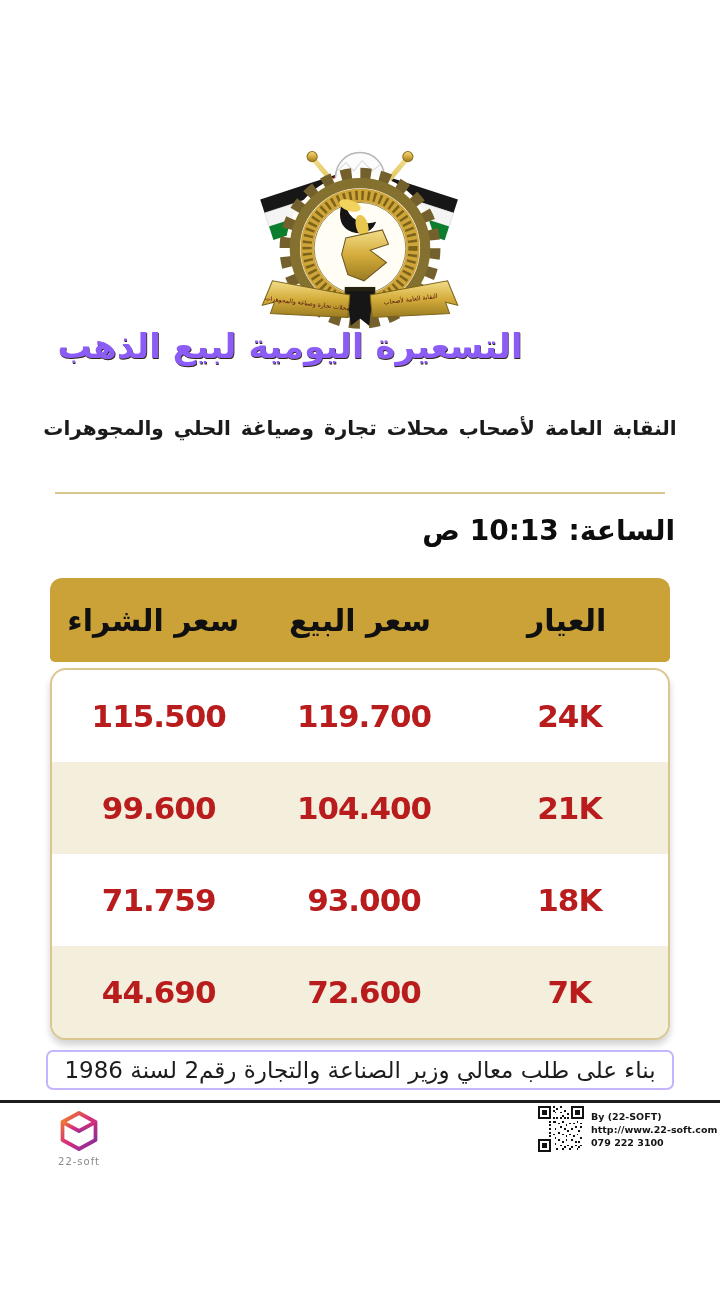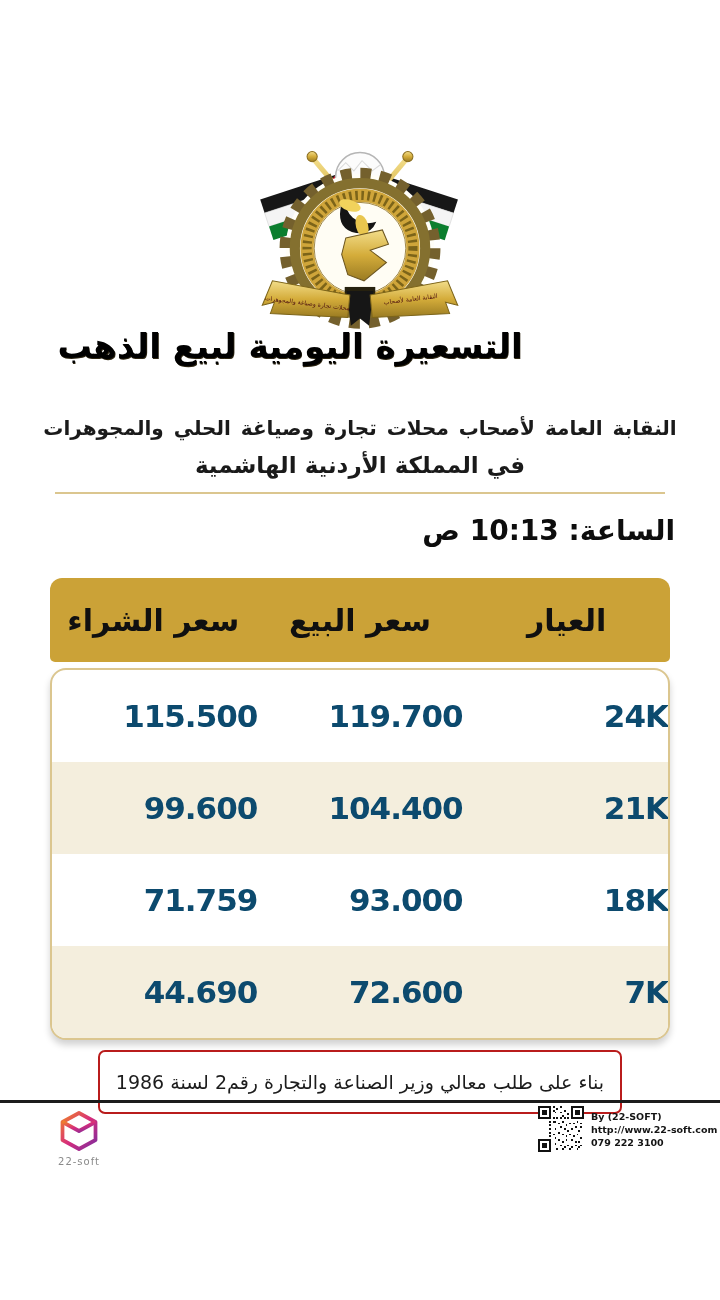--- a/index.html
+++ b/index.html
@@ -4,47 +4,47 @@
 <style>
   html,body{margin:0;padding:0;background:#fff;}
   .page{position:relative;width:720px;height:1300px;background:#ffffff;overflow:hidden;
         font-family:"DejaVu Sans",sans-serif;color:#1a1a1a;}
 
   
   .emblem{position:absolute;left:248px;top:136px;width:224px;height:196px;}
 
   
   .title{position:absolute;left:0;top:326px;width:580px;margin:0;text-align:center;
-         font-size:34px;font-weight:700;color:#000000;text-shadow:0.6px 0.6px 0 #2f2713;}
+         font-size:34px;font-weight:700;color:#8b5cf6;text-shadow:0.6px 0.6px 0 #2f2713;}
   .sub1{position:absolute;left:0;top:390px;width:720px;text-align:center;font-size:19px;font-weight:600;}
   .sub2{position:absolute;left:0;top:416px;width:720px;text-align:center;font-size:20px;font-weight:600;word-spacing:3px;}
   .sub3{position:absolute;left:0;top:452px;width:720px;text-align:center;font-size:23px;font-weight:600;}
   .gold-divider{position:absolute;left:55px;top:492px;width:610px;height:2px;background:#dbc68f;}
 
   
   .datetime{position:absolute;left:45px;top:514px;width:630px;display:flex;
             justify-content:space-between;align-items:center;direction:rtl;
             font-size:28px;font-weight:700;color:#0d0d0d;}
   .datetime .num{direction:ltr;unicode-bidi:isolate;}
 
   
   .thead{position:absolute;left:50px;top:578px;width:620px;height:84px;background:#cba237;
          border-radius:12px 12px 5px 5px;display:flex;direction:rtl;align-items:center;}
   .thead .hcell{flex:1 1 33.33%;text-align:center;font-size:30px;font-weight:700;color:#101010;}
   .tbody{position:absolute;left:50px;top:668px;width:620px;height:372px;background:#ffffff;
          border:2px solid #dbc68f;border-radius:16px;box-sizing:border-box;overflow:hidden;
          box-shadow:0 5px 7px rgba(0,0,0,0.18);}
   .trow{height:92px;display:flex;direction:rtl;align-items:center;}
   .trow.alt{background:#f4eedd;}
-  .tcell{flex:1 1 33.33%;text-align:right;font-size:31px;font-weight:700;color:#0c4a6e;letter-spacing:-1px;padding-left:8px;}
+  .tcell{flex:1 1 33.33%;text-align:center;font-size:31px;font-weight:700;color:#b91c1c;letter-spacing:-1px;padding-left:8px;}
 
   
   .note-wrap{position:absolute;left:0;top:1050px;width:720px;text-align:center;}
-  .note-box{display:inline-block;border:2px solid #b91c1c;border-radius:7px;padding:19px 16px;
-            font-size:19px;font-weight:500;direction:rtl;color:#1c1c1c;}
+  .note-box{display:inline-block;border:2px solid #c4b5fd;border-radius:7px;padding:5px 16px;
+            font-size:23px;font-weight:500;direction:rtl;color:#1c1c1c;}
 
   
   .footer-line{position:absolute;left:0;top:1100px;width:720px;height:3px;background:#1c1c1c;}
   .brand{position:absolute;left:52px;top:1110px;width:54px;text-align:center;}
   .brand-caption{font-size:10px;color:#8a8a8a;letter-spacing:1px;}
   .qr{position:absolute;left:538px;top:1106px;}
   .credit{position:absolute;left:591px;top:1110px;font-size:9.5px;font-weight:600;
           color:#141414;line-height:13px;white-space:nowrap;}
 </style>
 </head>
@@ -110,21 +110,20 @@
         <path d="M120,156 L196,142 L206,166 L194,163 L198,174 L122,178 Z" fill="url(#gg)" stroke="#7c6419" stroke-width="1"></path>
         <path d="M100,156 L24,142 L14,166 L26,163 L22,174 L98,178 Z" fill="url(#gg)" stroke="#7c6419" stroke-width="1"></path>
         <text x="58" y="166" transform="rotate(7 58 166)" font-size="6" fill="#4d1010" text-anchor="middle">محلات تجارة وصياغة والمجوهرات</text>
         <text x="160" y="162" transform="rotate(-7 160 162)" font-size="6" fill="#4d1010" text-anchor="middle">النقابة العامة لأصحاب</text>
       </g>
     </svg>
   </div>
 
   <h1 class="title">التسعيرة اليومية لبيع الذهب</h1>
   <div class="sub2">النقابة العامة لأصحاب محلات تجارة وصياغة الحلي والمجوهرات</div>
-  <div class="sub3">في المملكة الأردنية الهاشمية</div>
   <div class="gold-divider"></div>
 
   <div class="datetime">
     <div>
       <span>الساعة:</span>
       <span>10:13 ص</span>
     </div>
   </div>
 
   <div class="thead">

